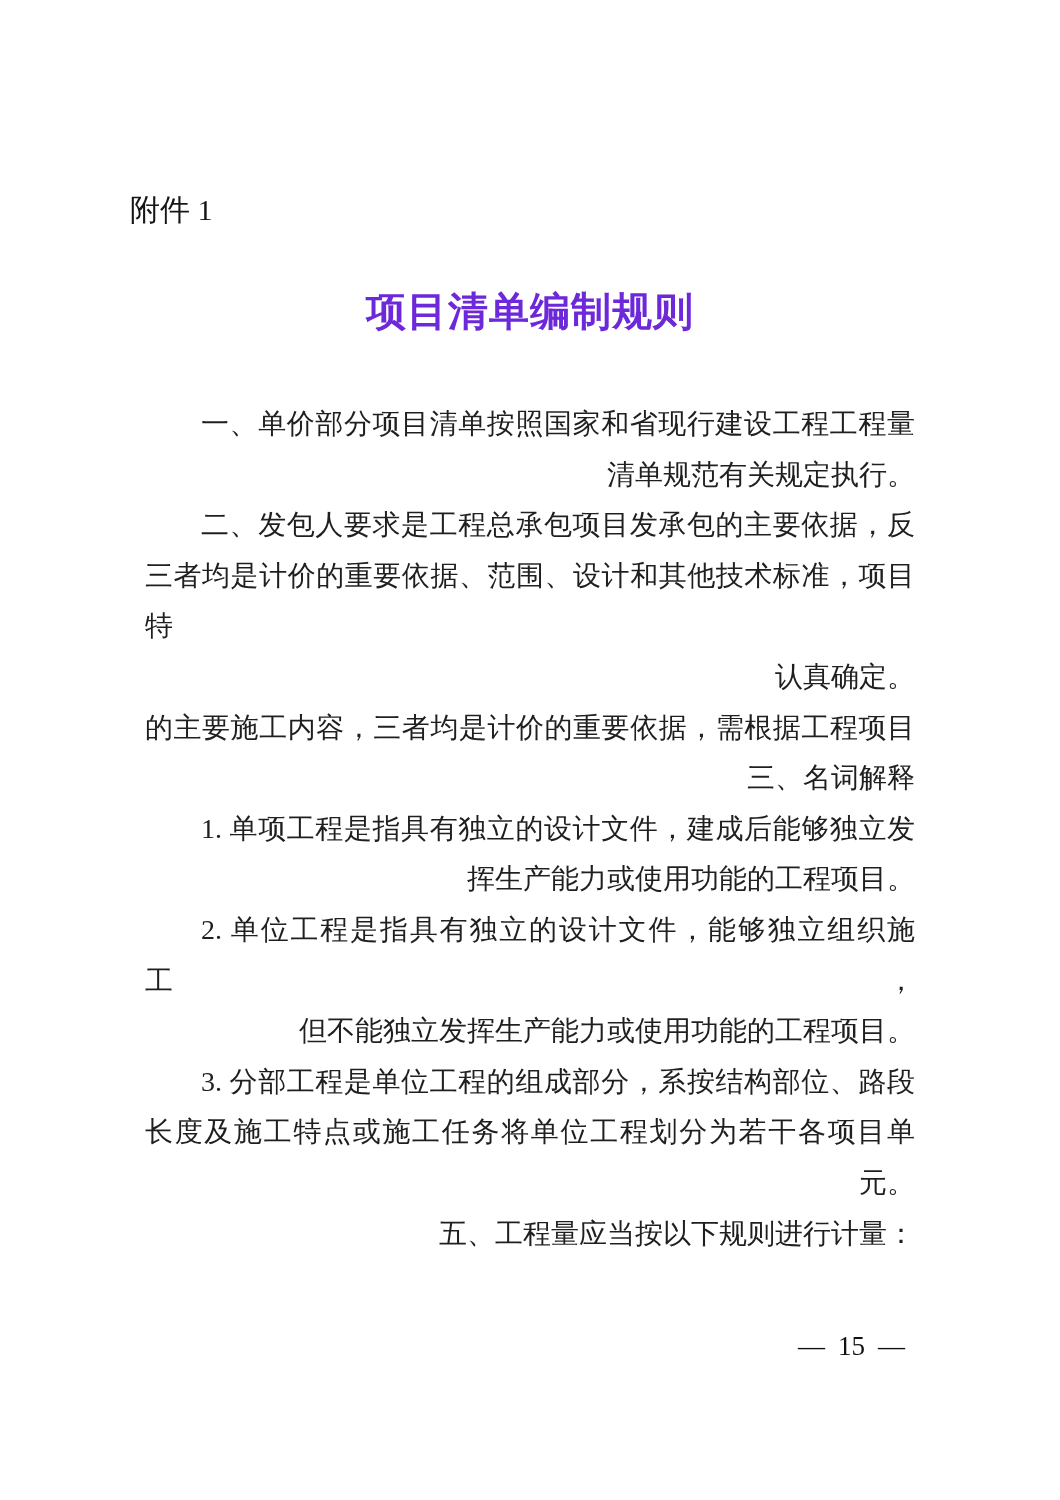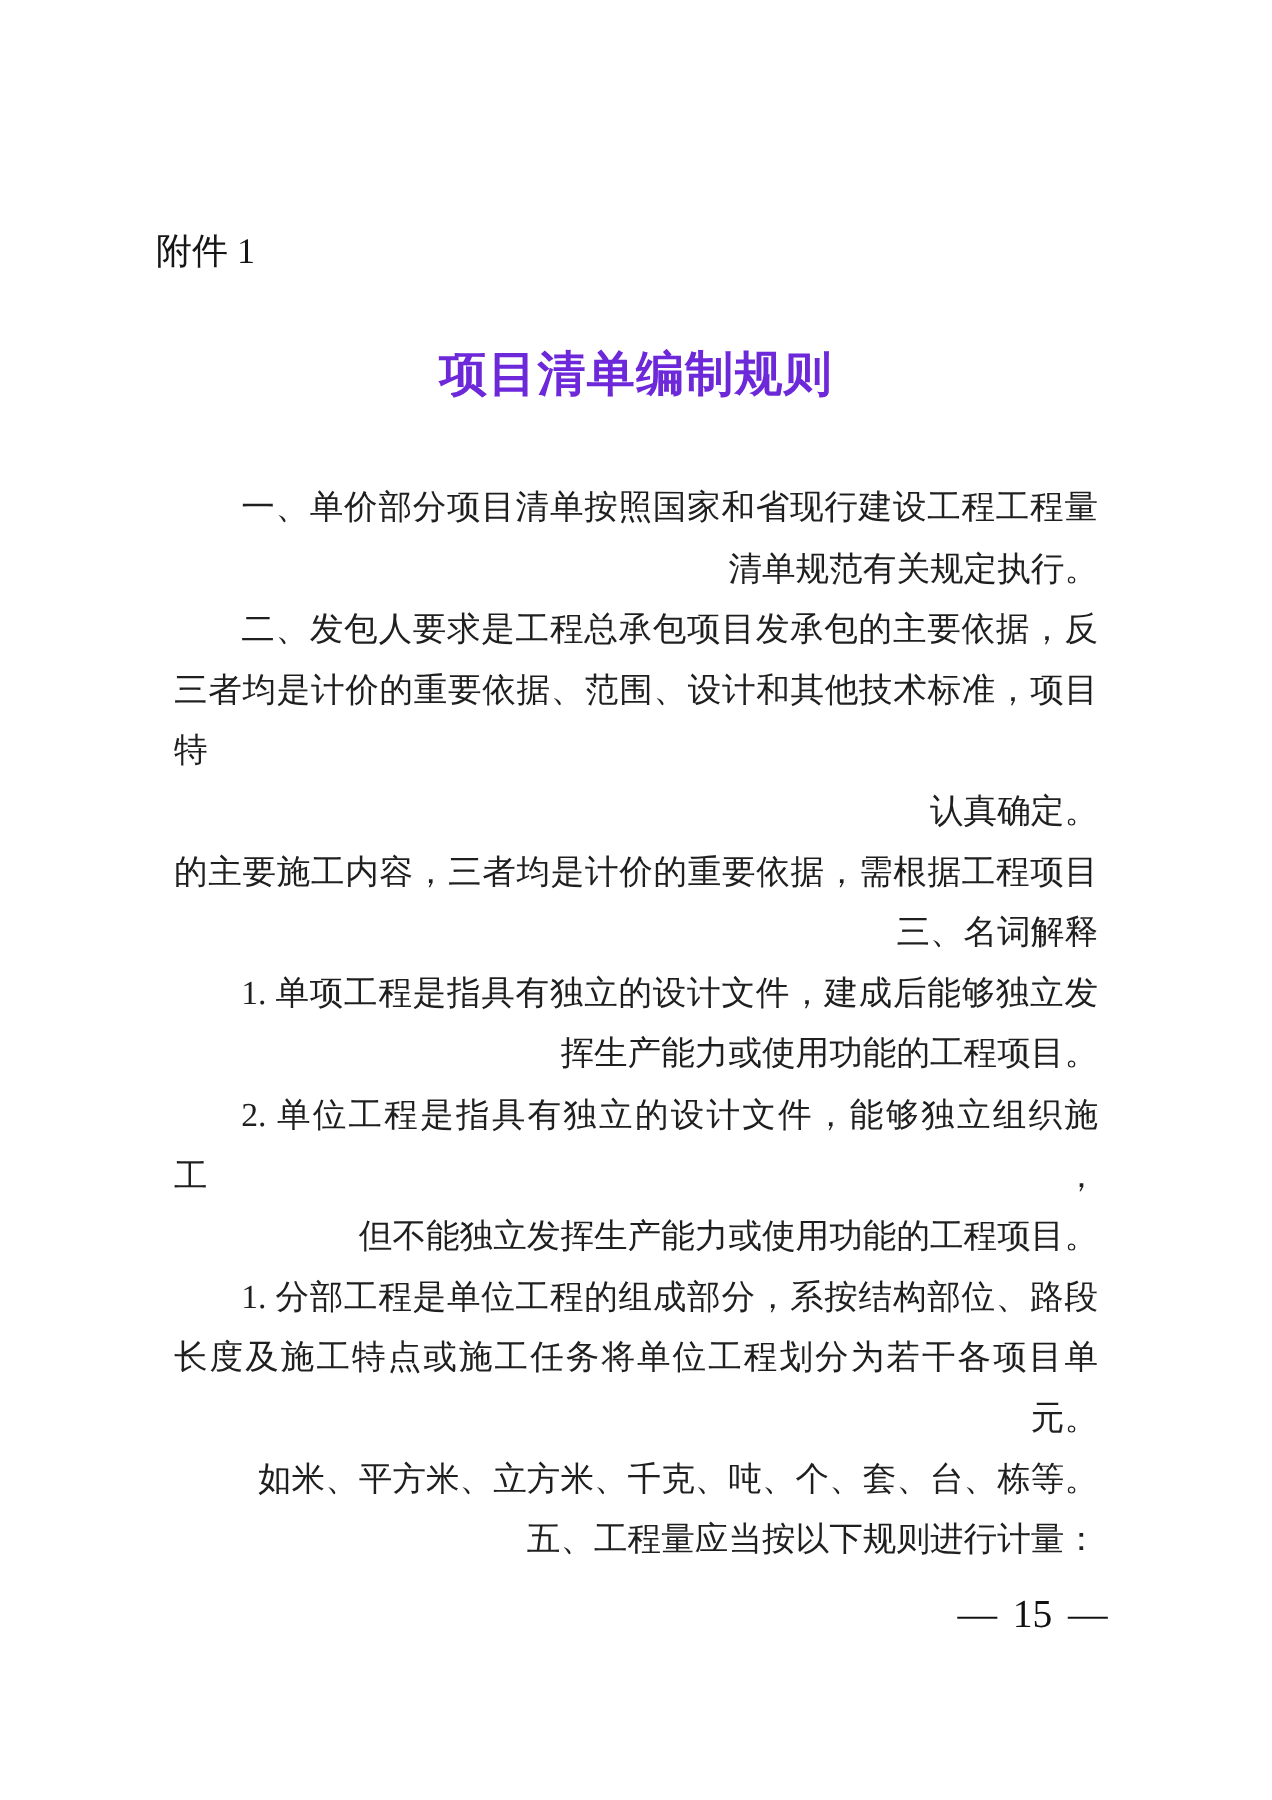--- a/index.html
+++ b/index.html
@@ -53,21 +53,21 @@
     text-indent: 2em;
   }
   .line.fill {
     text-align: justify;
     text-align-last: justify;
   }
   .page-footer {
     position: absolute;
     top: 1330px;
     left: 798px;
-    font-size: 33px;
+    font-size: 27px;
     line-height: 32px;
     color: #111111;
     white-space: nowrap;
   }
   .page-footer .dash {
     letter-spacing: 0;
   }
   .page-footer .num {
     margin: 0 13px;
   }
@@ -86,24 +86,23 @@
     <div class="line">清单规范有关规定执行。</div>
     <div class="line first fill">二、发包人要求是工程总承包项目发承包的主要依据，反</div>
     <div class="line fill">三者均是计价的重要依据、范围、设计和其他技术标准，项目特</div>
     <div class="line">认真确定。</div>
     <div class="line fill">的主要施工内容，三者均是计价的重要依据，需根据工程项目</div>
     <div class="line first">三、名词解释</div>
     <div class="line first fill">1. 单项工程是指具有独立的设计文件，建成后能够独立发</div>
     <div class="line">挥生产能力或使用功能的工程项目。</div>
     <div class="line first fill">2. 单位工程是指具有独立的设计文件，能够独立组织施工，</div>
     <div class="line">但不能独立发挥生产能力或使用功能的工程项目。</div>
-    <div class="line first fill">1. 分部工程是单位工程的组成部分，系按结构部位、路段</div>
+    <div class="line first fill">3. 分部工程是单位工程的组成部分，系按结构部位、路段</div>
     <div class="line fill">长度及施工特点或施工任务将单位工程划分为若干各项目单</div>
     <div class="line">元。</div>
-    <div class="line">如米、平方米、立方米、千克、吨、个、套、台、栋等。</div>
     <div class="line first">五、工程量应当按以下规则进行计量：</div>
   </div>
 
   <div class="page-footer">
     <span class="dash">—</span><span class="num">15</span><span class="dash">—</span>
   </div>
 
 </div>
 
 </body></html>

